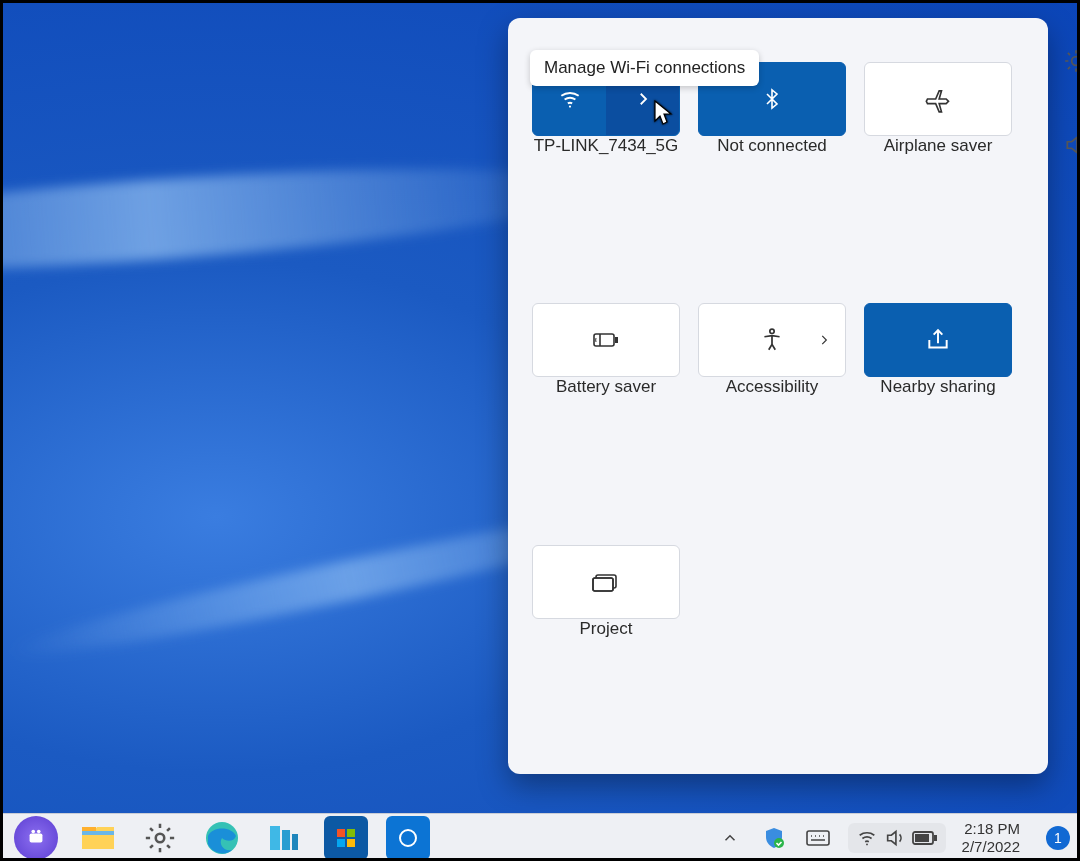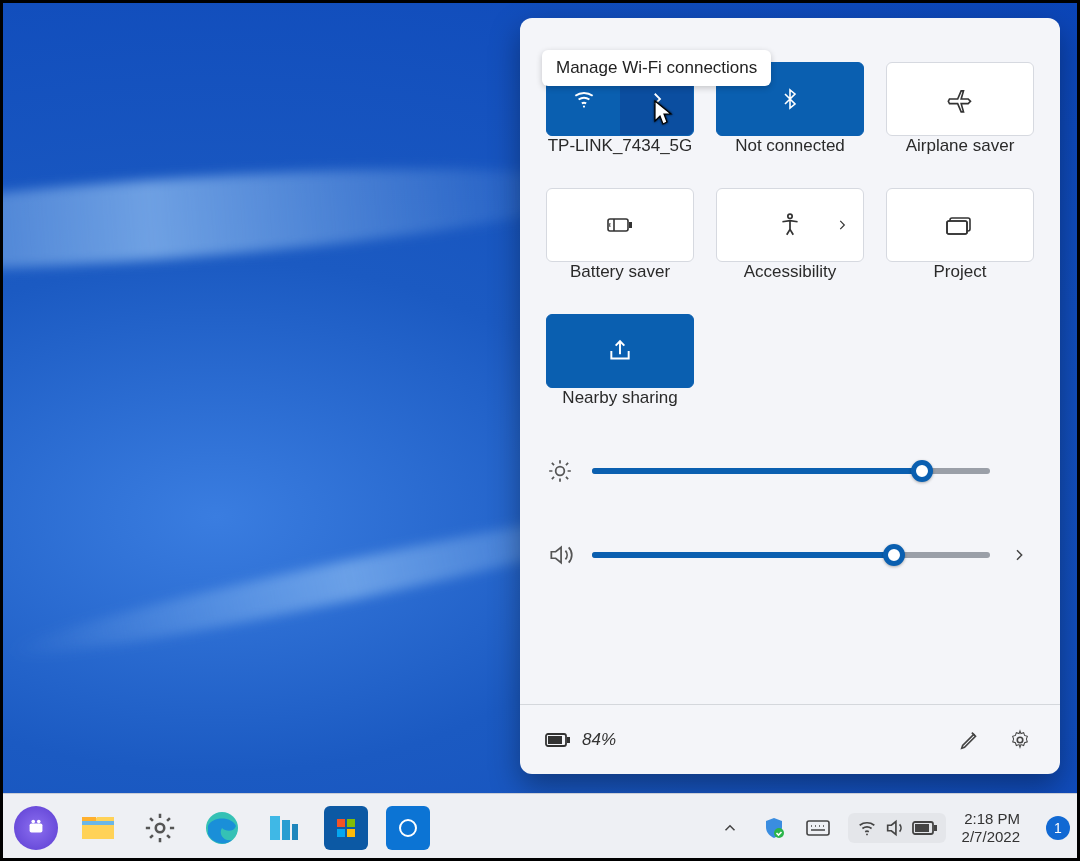--- a/index.html
+++ b/index.html
@@ -13,23 +13,23 @@
     position:absolute; border-radius:50%; filter:blur(6px); pointer-events:none;
   }
   .swoosh1 { left:-300px; top:180px; width:900px; height:80px; background: linear-gradient(90deg, rgba(180,220,255,.0), rgba(180,220,255,.55), rgba(180,220,255,.0)); transform:rotate(-4deg);}
   .swoosh2 { left:0px; top:560px; width:700px; height:40px; background: linear-gradient(90deg, rgba(180,220,255,.0), rgba(180,220,255,.45), rgba(180,220,255,.0)); transform:rotate(-12deg);}
 
   
   .frame { position:absolute; inset:0; border:3px solid #000; pointer-events:none; }
 
   
   .panel {
-    position:absolute; top:18px; right:20px; width:540px; height:756px;
+    position:absolute; top:18px; right:32px; width:540px; height:756px;
     background:#f4f5f9; border-radius:12px; box-shadow: 0 12px 30px rgba(0,0,0,0.35);
-    display:flex; flex-direction:column;
+    display:flex; flex-direction:row;
   }
   .panel .grid {
     display:grid; grid-template-columns: repeat(3, 1fr); grid-auto-rows:auto;
     gap:32px 18px; padding:44px 24px 20px 24px;
   }
   .tile { display:flex; flex-direction:column; align-items:center; }
   .tile .btn {
     width:148px; height:74px; border-radius:6px; display:flex; align-items:center; justify-content:center;
     border:1px solid #d6d9e0; background:#fff; color:#1b1b1b; cursor:pointer; position:relative;
   }
@@ -64,21 +64,21 @@
   .slider-row .chev { width:22px; color:#4a4a4a; cursor:pointer; display:flex; justify-content:center;}
 
   
   .panel-bottom { display:flex; align-items:center; padding:14px 20px 14px 24px; gap:10px; color:#333; margin-top:auto; height:70px; border-top:1px solid #d4d7dc;}
   .panel-bottom .batt { display:flex; align-items:center; gap:10px; font-size:17px;font-style:italic; }
   .panel-bottom .spacer { flex:1; }
   .panel-bottom .iconbtn { width:40px; height:40px; display:flex; align-items:center; justify-content:center; border-radius:6px; cursor:pointer; color:#444;}
 
   
   .taskbar {
-    position:absolute; left:0; right:0; bottom:0; height:68px; background:#eef0f4; border-top:1px solid #c9cdd6;
+    position:absolute; left:0; right:0; bottom:0; height:48px; background:#eef0f4; border-top:1px solid #c9cdd6;
     display:flex; align-items:center; padding:0 10px; 
   }
   .taskbar .apps { display:flex; gap:18px; padding-left:4px;}
   .taskbar .appicon { width:44px; height:44px; border-radius:6px; display:flex; align-items:center; justify-content:center; cursor:pointer; }
   .taskbar .spacer { flex:1; }
   .taskbar .tray { display:flex; align-items:center; gap:16px; color:#454545;}
   .taskbar .tray .trayicon { width:28px; height:28px; display:flex; align-items:center; justify-content:center; cursor:pointer;}
   .taskbar .tray .netgroup { display:flex; align-items:center; gap:6px; padding:4px 8px; border-radius:6px; background:rgba(0,0,0,.04);}
   .taskbar .clock { display:flex; flex-direction:column; align-items:flex-end; font-size:15px; line-height:1.15; color:#333; padding-right:4px; cursor:default;}
   .taskbar .notif { width:24px; height:24px; background:#1169d3; color:#fff; border-radius:50%; display:flex; align-items:center; justify-content:center; font-size:14px; margin-left:6px; cursor:pointer;}
@@ -170,43 +170,43 @@
           <svg width="14" height="14" viewBox="0 0 24 24" fill="none" stroke="#333" stroke-width="2">
               <path d="M9 5l7 7-7 7"></path>
             </svg>
         </span>
       </div>
       <div class="lbl">Accessibility</div>
     </div>
 
 
     <div class="tile">
+      <div class="btn active">
+        <span>
+          <svg width="26" height="26" viewBox="0 0 24 24" fill="none" stroke="white" stroke-width="1.8">
+            <path d="M4 12v7h16v-7"></path>
+              <path d="M12 3v12"></path>
+              <path d="M8 7l4-4 4 4"></path>
+          </svg>
+        </span>
+      </div>
+      <div class="lbl">Nearby sharing</div>
+    </div>
+
+    <div class="tile">
       <div class="btn">
         <span>
           <svg width="30" height="24" viewBox="0 0 30 24" fill="none" stroke="#333" stroke-width="1.6">
             <rect x="5" y="5" width="20" height="13" rx="2"></rect>
               <rect x="2" y="8" width="20" height="13" rx="2" fill="#fff"></rect>
               <rect x="2" y="8" width="20" height="13" rx="2"></rect>
           </svg>
         </span>
       </div>
       <div class="lbl">Project</div>
-    </div>
-
-    <div class="tile">
-      <div class="btn active">
-        <span>
-          <svg width="26" height="26" viewBox="0 0 24 24" fill="none" stroke="white" stroke-width="1.8">
-            <path d="M4 12v7h16v-7"></path>
-              <path d="M12 3v12"></path>
-              <path d="M8 7l4-4 4 4"></path>
-          </svg>
-        </span>
-      </div>
-      <div class="lbl">Nearby sharing</div>
     </div>
   </div>
 
   <div class="sliders">
     <div class="slider-row">
       <span class="icon">
         <svg width="26" height="26" viewBox="0 0 24 24" fill="none" stroke="#555" stroke-width="1.6">
           <circle cx="12" cy="12" r="4"></circle>
             <path d="M12 2v3M12 19v3M2 12h3M19 12h3M4.5 4.5l2 2M17.5 17.5l2 2M4.5 19.5l2-2M17.5 6.5l2-2"></path>
         </svg>

